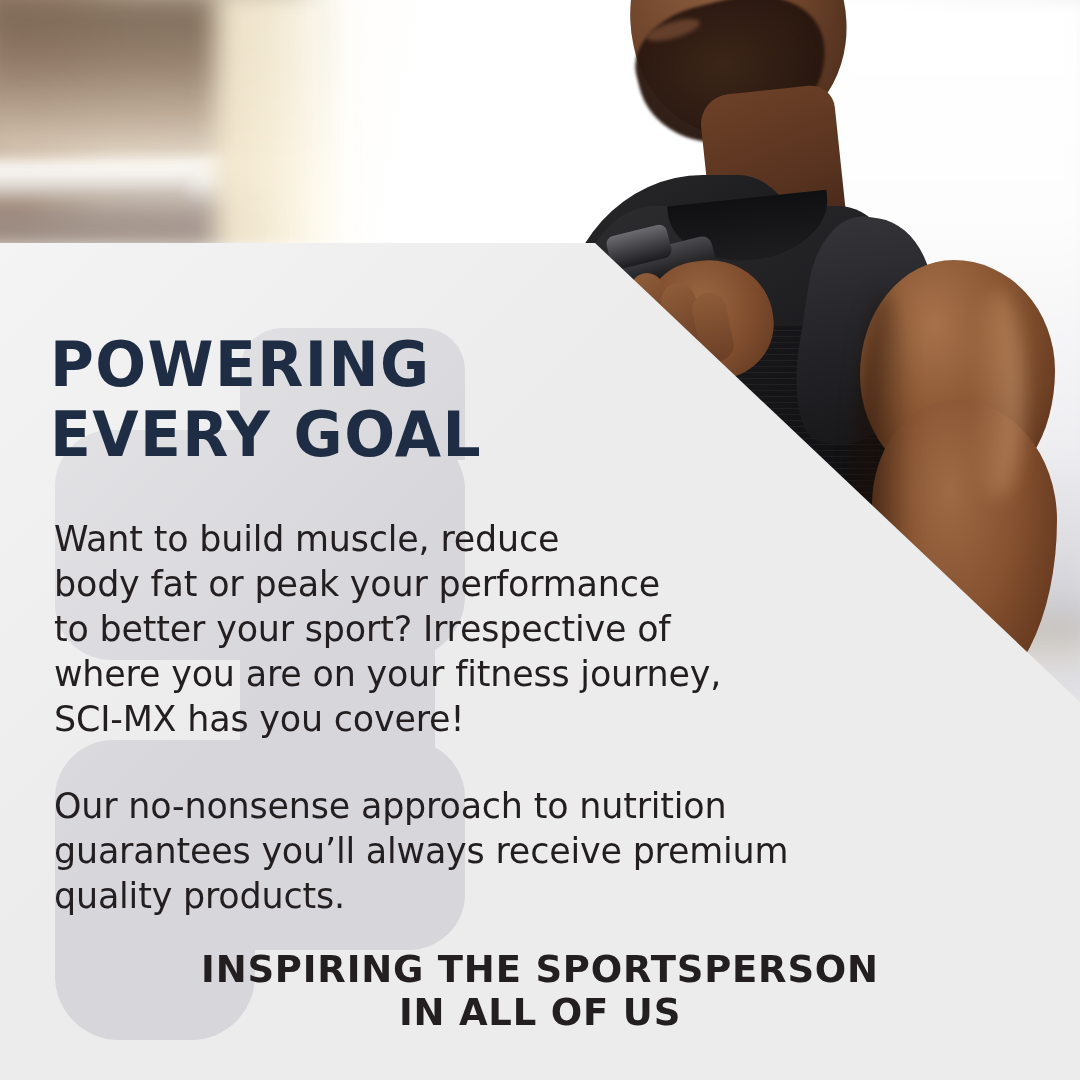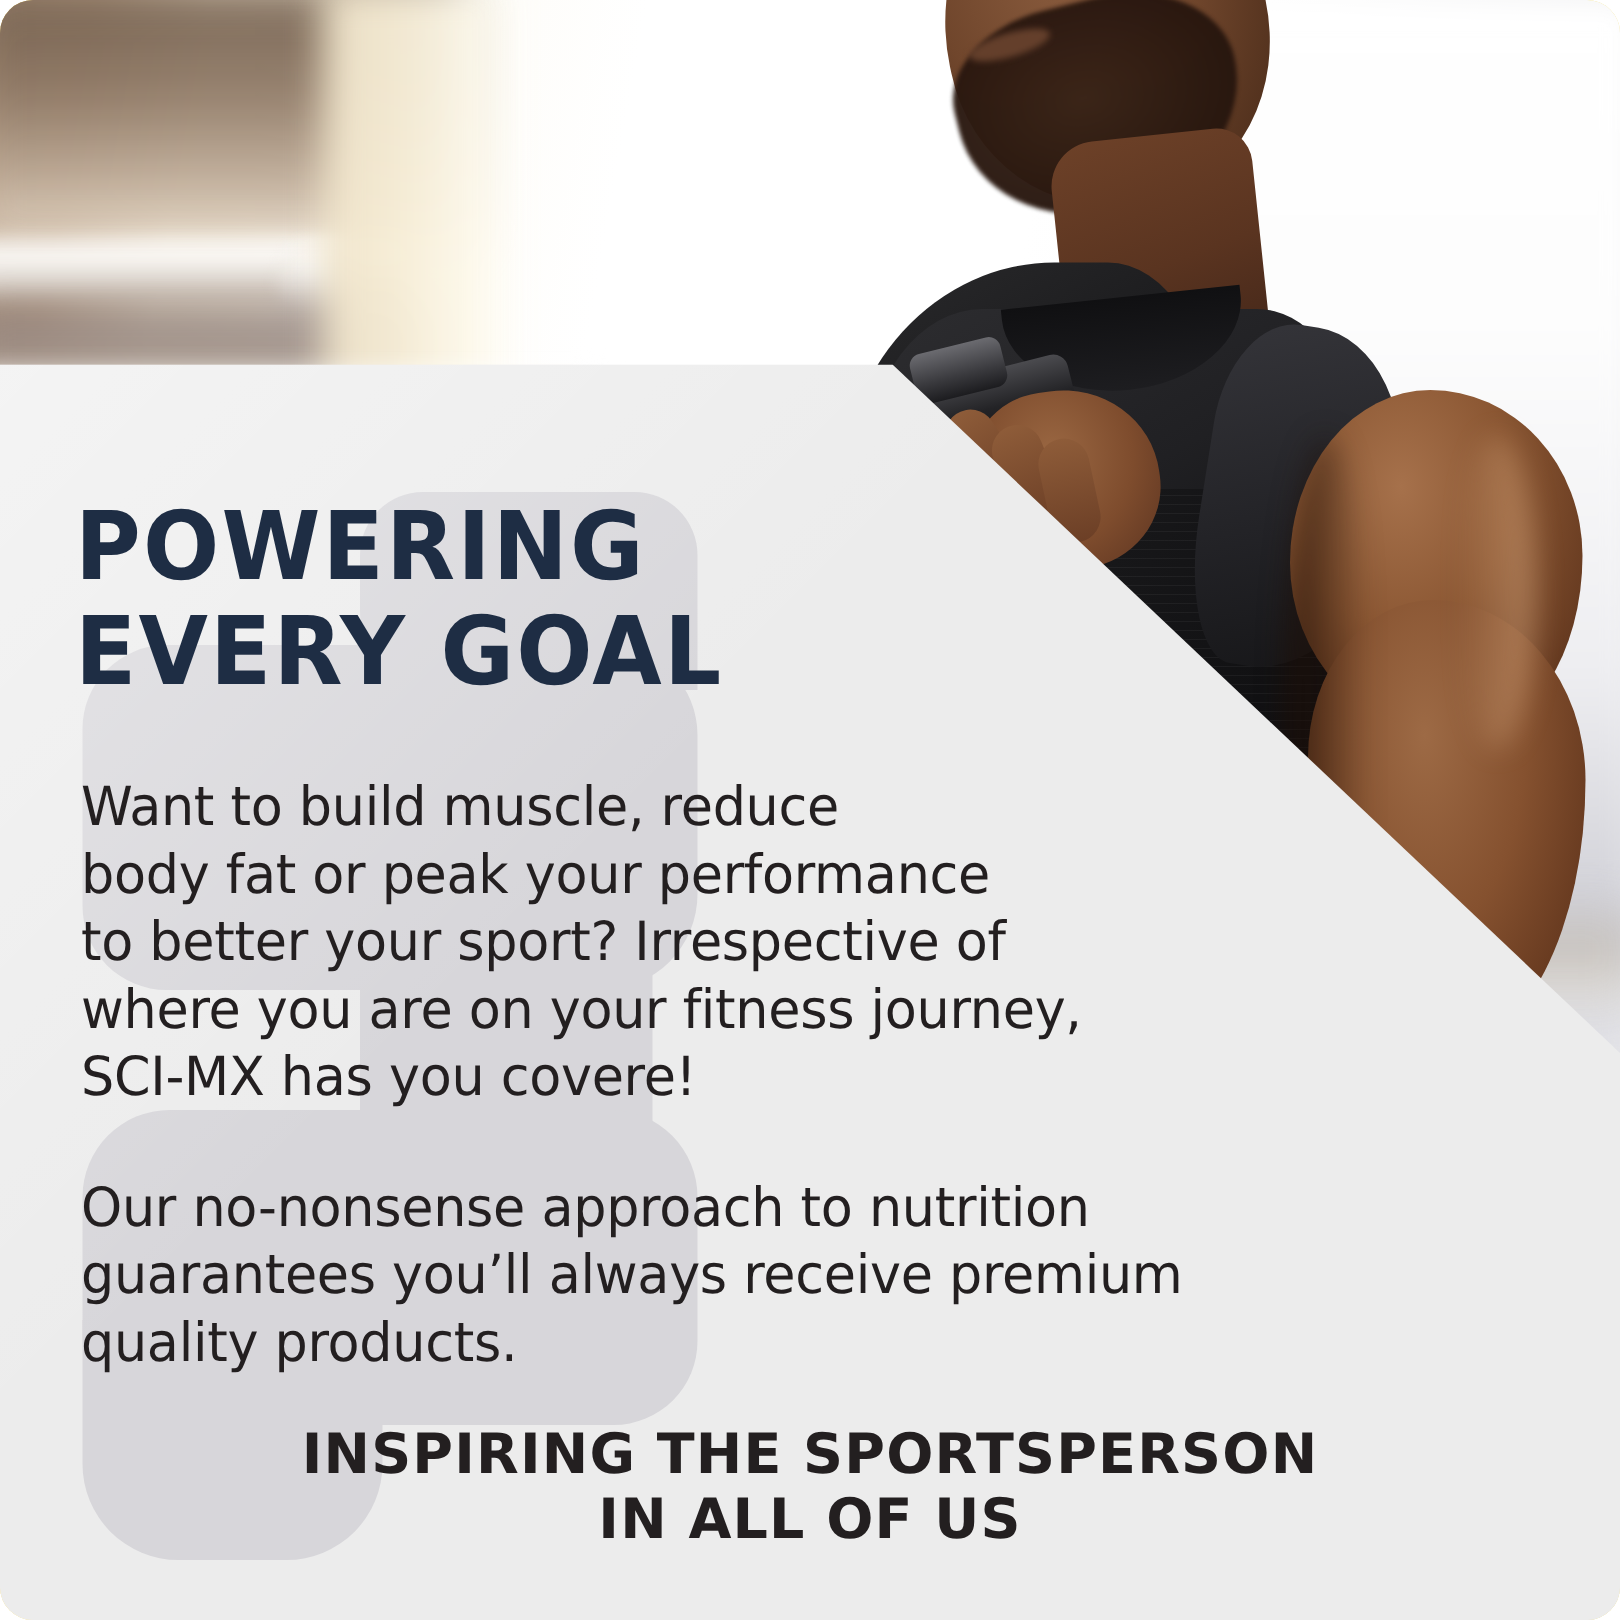--- a/index.html
+++ b/index.html
@@ -4,21 +4,20 @@
 <title>SCI-MX Powering Every Goal</title>
 <style>
   html,body{margin:0;padding:0;background:#fff;}
   body{font-family:"Liberation Sans",sans-serif;}
 
   #canvas{
     position:relative;
     width:1080px;height:1080px;
     overflow:hidden;
     background:#fde047;
-    border-radius:22px;
   }
 
   
   .photo{position:absolute;inset:0;overflow:hidden;}
 
   
   .bg-room{
     position:absolute;inset:0;
     background:
       linear-gradient(100deg,#b79d83 0%,#c9b095 5%,#efe3cd 11%,#f7eedb 16%,

